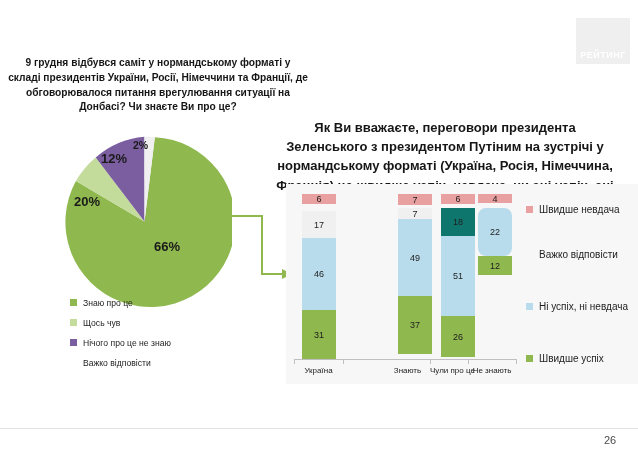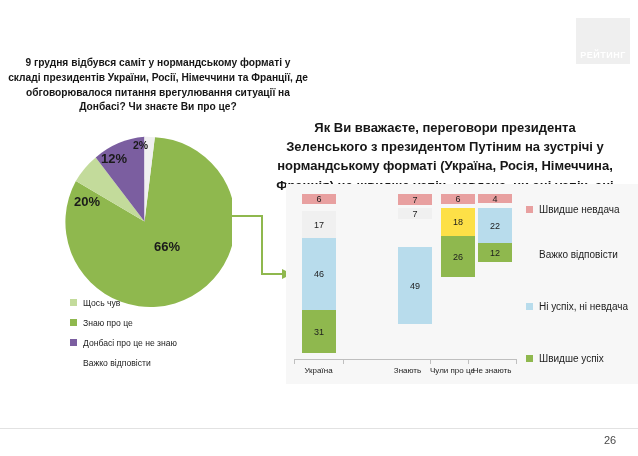--- a/index.html
+++ b/index.html
@@ -221,30 +221,30 @@
       <path fill="#F0F0F0" d="M 87.5 87.5 L 80.06 3.15 A 85 85 0 0 1 90.46 2.55 Z" transform="rotate(5 87.5 87.5)"></path>
     </svg>
     <span class="pie-label pl-66">66%</span>
     <span class="pie-label pl-20">20%</span>
     <span class="pie-label pl-12">12%</span>
     <span class="pie-label pl-2">2%</span>
   </div>
 
   <div class="pie-legend">
     <div class="lg-row">
+      <span class="lg-sq" style="background:#8FB84E"></span>
+      <span class="lg-txt">Знаю про це</span>
+    </div>
+    <div class="lg-row">
       <span class="lg-sq" style="background:#C3DB9B"></span>
       <span class="lg-txt">Щось чув</span>
     </div>
     <div class="lg-row">
-      <span class="lg-sq" style="background:#8FB84E"></span>
-      <span class="lg-txt">Знаю про це</span>
-    </div>
-    <div class="lg-row">
       <span class="lg-sq" style="background:#7B5EA0"></span>
-      <span class="lg-txt">Донбасі про це не знаю</span>
+      <span class="lg-txt">Нічого про це не знаю</span>
     </div>
     <div class="lg-row">
       <span class="lg-sq blank"></span>
       <span class="lg-txt">Важко відповісти</span>
     </div>
   </div>
 
   <svg class="connector" width="82" height="70" viewBox="0 0 82 70">
     <path d="M 2 4 L 50 4 L 50 62 L 72 62" fill="none" stroke="#8FB84E" stroke-width="2"></path>
     <path d="M 70 57 L 80 62 L 70 67 Z" fill="#8FB84E"></path>
@@ -258,57 +258,63 @@
         <div class="seg" style="background:#E8A0A0; height:10px;">
           <span class="seg-val">6</span>
         </div>
         <div class="seg gap" style="height:7px;"></div>
         <div class="seg" style="background:#F0F0F0; height:27px;">
           <span class="seg-val">17</span>
         </div>
         <div class="seg" style="background:#B8DCEC; height:72px;">
           <span class="seg-val">46</span>
         </div>
-        <div class="seg" style="background:#8FB84E; height:43px;">
+        <div class="seg" style="background:#8FB84E; height:49px;">
           <span class="seg-val">31</span>
         </div>
       </div>
 
       <div class="col" style="left:104px; height:165px;">
         <div class="seg" style="background:#E8A0A0; height:11px;">
           <span class="seg-val">7</span>
         </div>
         <div class="seg gap" style="height:3px;"></div>
         <div class="seg" style="background:#F0F0F0; height:11px;">
           <span class="seg-val" style="position:absolute;">7</span>
         </div>
-        <div class="seg" style="background:#B8DCEC; height:77px;margin-top:28px;">
+        <div class="seg" style="background:#B8DCEC; height:77px;">
           <span class="seg-val">49</span>
+        </div>
+        <div class="seg" style="background:#8FB84E; height:58px;">
+          <span class="seg-val">37</span>
         </div>
       </div>
 
       <div class="col" style="left:147px; height:165px;">
         <div class="seg" style="background:#E8A0A0; height:10px;">
           <span class="seg-val">6</span>
         </div>
         <div class="seg gap" style="height:4px;"></div>
-        <div class="seg" style="background:#fde047; height:28px;">
+        <div class="seg" style="background:#0f766e; height:28px;">
           <span class="seg-val">18</span>
+        </div>
+        <div class="seg" style="background:#B8DCEC; height:80px;">
+          <span class="seg-val">51</span>
         </div>
         <div class="seg" style="background:#8FB84E; height:41px;">
           <span class="seg-val">26</span>
         </div>
       </div>
 
       <div class="col" style="left:184px; height:165px;">
         <div class="seg" style="background:#E8A0A0; height:9px;">
           <span class="seg-val">4</span>
         </div>
         <div class="seg gap" style="height:5px;"></div>
-        <div class="seg" style="background:#B8DCEC; height:35px;">
+        <div class="seg" style="background:#B8DCEC; height:48px;border-radius:8px;">
           <span class="seg-val">22</span>
         </div>
         <div class="seg" style="background:#8FB84E; height:19px;">
           <span class="seg-val">12</span>
         </div>
       </div>
     </div>
 
     <div class="axis-line"></div>
     <div class="tick" style="left:8px;"></div>

